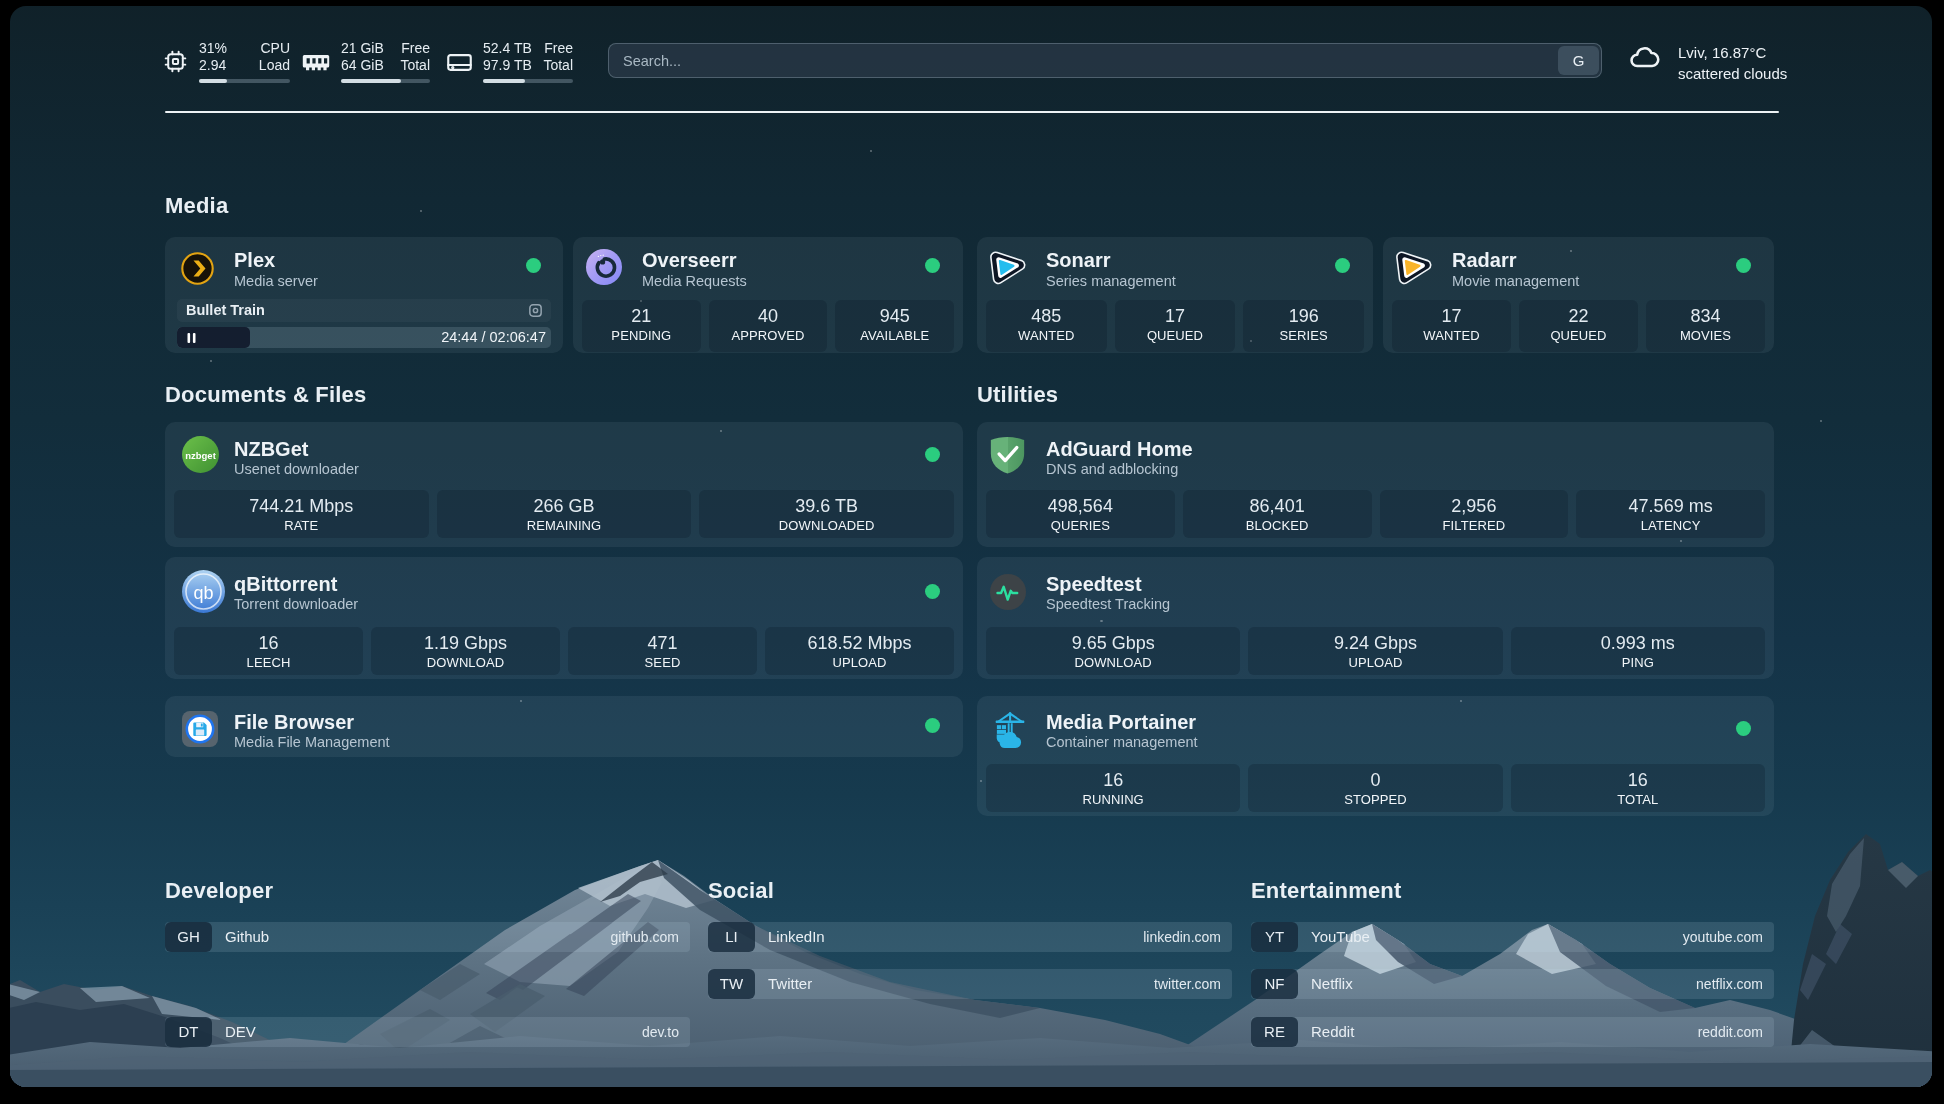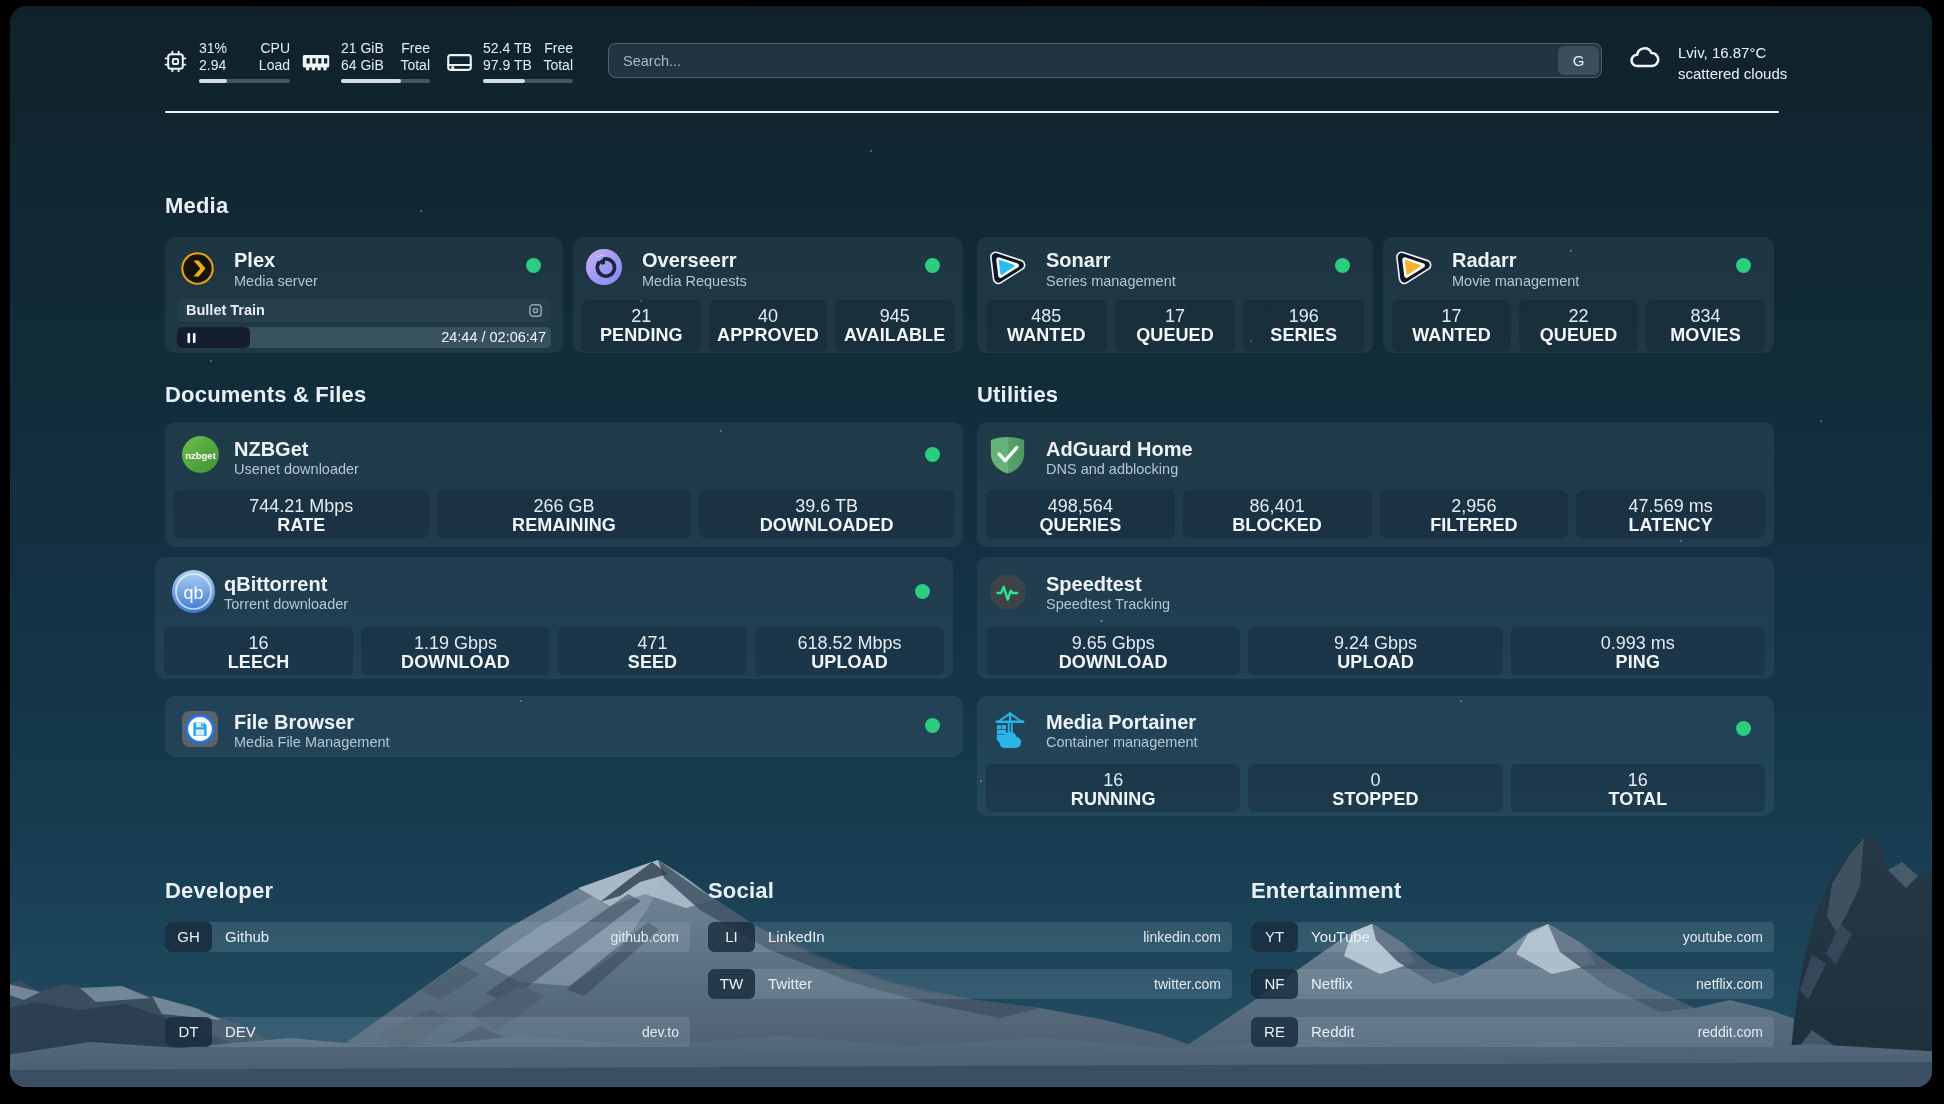--- a/index.html
+++ b/index.html
@@ -25,21 +25,21 @@
 .h1 { position:absolute; color:#e9eff4; font-size:22px; font-weight:600; letter-spacing:0.2px; }
 .card { position:absolute; background:rgba(228,242,252,0.068); border-radius:10px; }
 .card .title { position:absolute; left:69px; top:12px; font-size:20px; font-weight:600; color:#eef3f7; }
 .card .sub { position:absolute; left:69px; top:36px; font-size:14.5px; color:#b6c5d1; }
 .card .dot { position:absolute; right:23px; top:21px; width:15px; height:15px; border-radius:50%; background:#2bcd7f; }
 .icon { position:absolute; left:15px; top:12px; }
 .stats { position:absolute; left:9px; right:9px; display:flex; gap:8px; }
 .mstats .st { height:52px; }
 .st { flex:1; height:48px; background:rgba(4,16,30,0.22); border-radius:6px; text-align:center; color:#e3ebf1; padding-top:5px; }
 .st b { display:block; font-weight:400; font-size:18px; line-height:22px; }
-.st s { display:block; text-decoration:none; font-weight:700; font-size:18px; line-height:17px; color:#f2f6f9; letter-spacing:0.1px; }
+.st s { display:block; text-decoration:none; font-weight:400; font-size:13px; line-height:17px; color:#f2f6f9; letter-spacing:0.1px; }
 
 .mrow1 { position:absolute; left:12px; right:12px; top:62px; height:23px; background:rgba(255,255,255,0.04); border-radius:5px; }
 .mrow1 .mt { position:absolute; left:9px; top:3px; font-size:14.5px; font-weight:600; color:#e9eff4; }
 .mbar { position:absolute; left:12px; right:12px; top:90px; height:21px; background:rgba(185,208,222,0.17); border-radius:5px; overflow:hidden; }
 .mbar .fill { position:absolute; left:0; top:0; bottom:0; width:19.5%; background:rgba(10,16,34,0.78); border-radius:5px; }
 .mbar .time { position:absolute; right:5px; top:2px; font-size:14.5px; font-weight:400; color:#f0f4f8; }
 
 .bmrow { position:absolute; height:30px; background:rgba(210,230,245,0.13); border-radius:4px; color:#e9eff4; }
 .bmrow .ab { position:absolute; left:0; top:0; width:47px; height:30px; background:rgba(20,40,58,0.8); border-radius:6px; text-align:center; line-height:30px; font-size:15px; }
 .bmrow .nm { position:absolute; left:60px; top:6px; font-size:15px; }
@@ -295,21 +295,21 @@
             <b>266 GB</b>
             <s>REMAINING</s>
           </div>
   <div class="st">
             <b>39.6 TB</b>
             <s>DOWNLOADED</s>
           </div>
  </div>
 </div>
 
-<div class="card" style="left:155px;top:557px;width:798px;height:122px">
+<div class="card" style="left:165px;top:557px;width:798px;height:122px">
  <svg class="icon" style="left:17px;top:13px" width="43" height="43" viewBox="0 0 43 43">
   <defs>
             <linearGradient id="qbg" x1="0" y1="0" x2="0" y2="1">
               <stop offset="0" stop-color="#aed3f2"></stop>
               <stop offset="1" stop-color="#3a78d4"></stop>
             </linearGradient>
           </defs>
   <circle cx="21.5" cy="21.5" r="21.5" fill="url(#qbg)"></circle>
   <circle cx="21.5" cy="21.5" r="17.5" fill="none" stroke="#ffffff" stroke-width="1.6" opacity="0.7"></circle>
   <text x="21.5" y="28.5" font-size="18" font-weight="400" fill="#fff" text-anchor="middle" font-family="Liberation Sans">qb</text>

